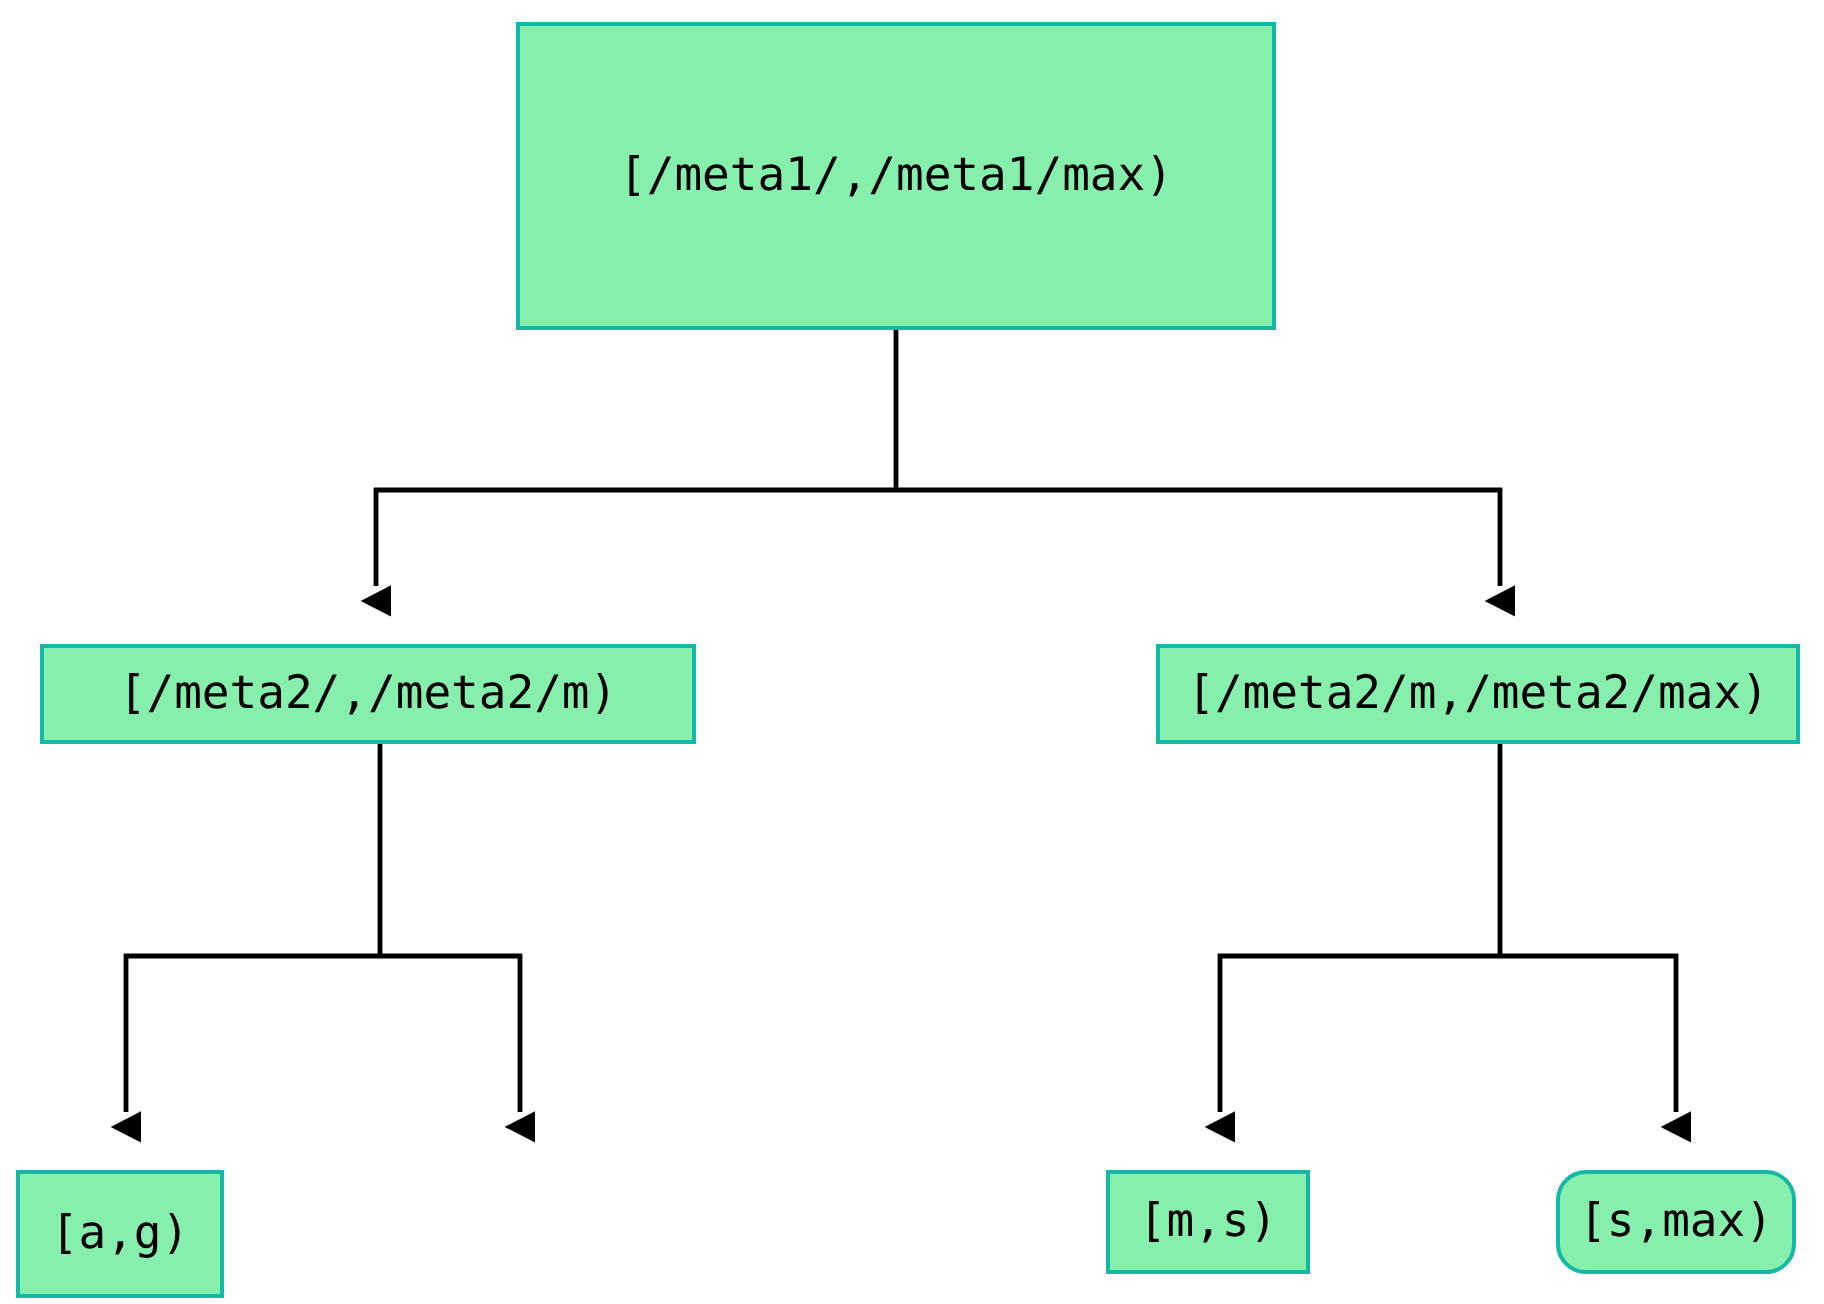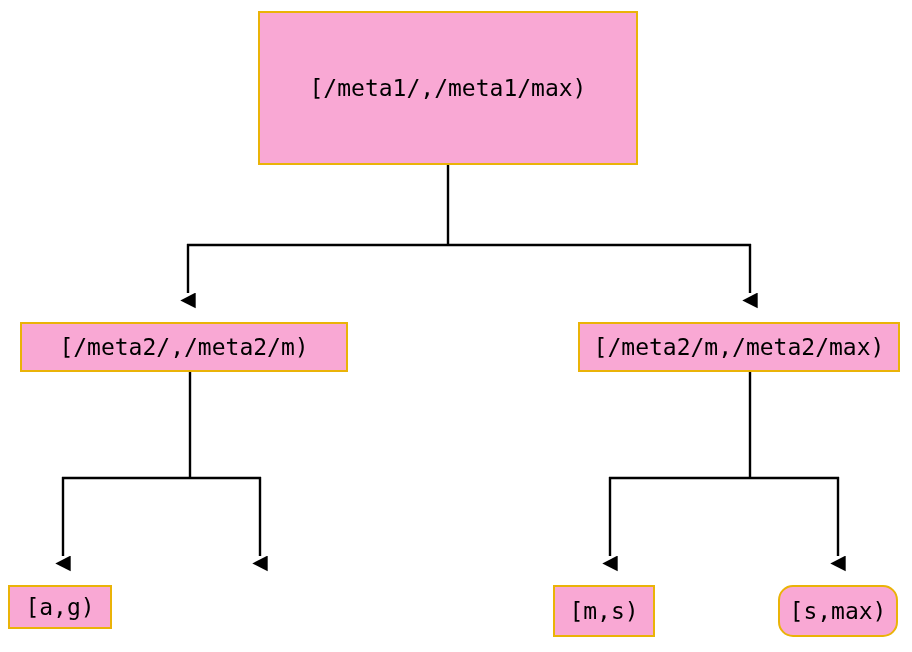--- a/index.html
+++ b/index.html
@@ -18,36 +18,36 @@
   #tree-svg {
     position: absolute;
     top: 0;
     left: 0;
     width: 912px;
     height: 652px;
   }
   .node-box {
     position: absolute;
     box-sizing: border-box;
-    border: 2px solid #eab308;
-    background: #f9a8d4;
+    border: 2px solid #14b8a6;
+    background: #86efac;
     display: flex;
     align-items: center;
     justify-content: center;
   }
   .node-label {
     font-family: "DejaVu Sans Mono", "Liberation Mono", monospace;
     color: #000000;
     white-space: pre;
     line-height: 1;
   }
   .node-root   { left: 258px; top: 11px;  width: 380px; height: 154px; }
   .node-mid-l  { left: 20px;  top: 322px; width: 328px; height: 50px;  }
   .node-mid-r  { left: 578px; top: 322px; width: 322px; height: 50px;  }
-  .node-leaf-1 { left: 8px;   top: 585px; width: 104px; height: 44px; justify-content: center;  }
+  .node-leaf-1 { left: 8px;   top: 585px; width: 104px; height: 64px; justify-content: center;  }
   .node-leaf-2 { left: 208px; top: 585px; width: 102px; height: 52px;  }
   .node-leaf-3 { left: 553px; top: 585px; width: 102px; height: 52px;  }
   .node-leaf-4 { left: 778px; top: 585px; width: 120px; height: 52px; border-radius: 15px;  }
   .node-root .node-label   { font-size: 23px; }
   .node-mid-l .node-label,
   .node-mid-r .node-label  { font-size: 23px; text-align: center; }
   .node-leaf-1 .node-label,
   .node-leaf-2 .node-label,
   .node-leaf-3 .node-label,
   .node-leaf-4 .node-label { font-size: 23px; }

